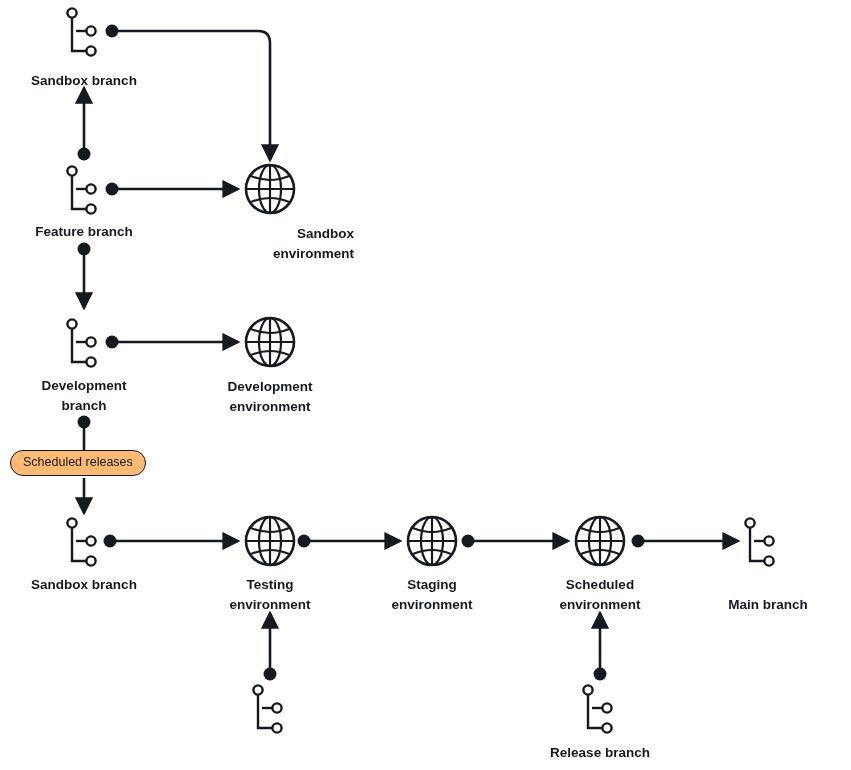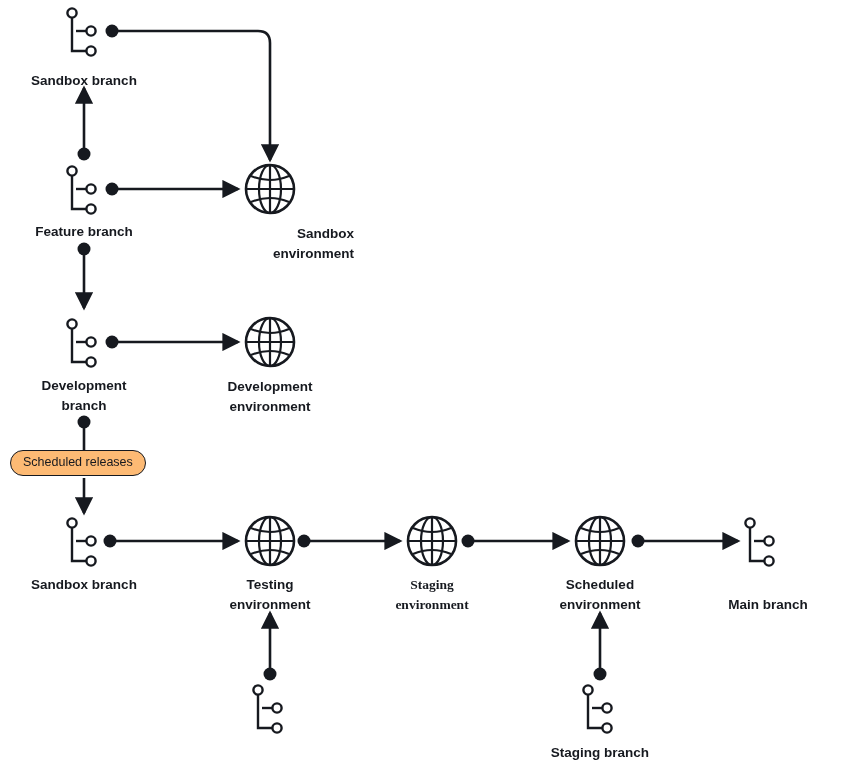--- a/index.html
+++ b/index.html
@@ -169,21 +169,21 @@
     <circle cx="29" cy="46" r="4.6" fill="#ffffff" stroke="#16191f" stroke-width="2.4"></circle>
   </svg>
 
   <svg class="glyph" style="left:578px; top:682px;" width="52" height="56" viewBox="0 0 52 56" xmlns="http://www.w3.org/2000/svg">
     <path d="M 10 12 L 10 46 L 24 46" fill="none" stroke="#16191f" stroke-width="2.4"></path>
     <path d="M 14 26 L 24 26" fill="none" stroke="#16191f" stroke-width="2.4"></path>
     <circle cx="10" cy="8" r="4.6" fill="#ffffff" stroke="#16191f" stroke-width="2.4"></circle>
     <circle cx="29" cy="26" r="4.6" fill="#ffffff" stroke="#16191f" stroke-width="2.4"></circle>
     <circle cx="29" cy="46" r="4.6" fill="#ffffff" stroke="#16191f" stroke-width="2.4"></circle>
   </svg>
-  <div class="node-label" style="left:516px; top:743px; width:168px;">Staging branch</div>
+  <div class="node-label" style="left:516px; top:743px; width:168px;">Release branch</div>
 
   <svg class="glyph" style="left:740px; top:515px;" width="52" height="56" viewBox="0 0 52 56" xmlns="http://www.w3.org/2000/svg">
     <path d="M 10 12 L 10 46 L 24 46" fill="none" stroke="#16191f" stroke-width="2.4"></path>
     <path d="M 14 26 L 24 26" fill="none" stroke="#16191f" stroke-width="2.4"></path>
     <circle cx="10" cy="8" r="4.6" fill="#ffffff" stroke="#16191f" stroke-width="2.4"></circle>
     <circle cx="29" cy="26" r="4.6" fill="#ffffff" stroke="#16191f" stroke-width="2.4"></circle>
     <circle cx="29" cy="46" r="4.6" fill="#ffffff" stroke="#16191f" stroke-width="2.4"></circle>
   </svg>
   <div class="node-label" style="left:684px; top:595px; width:168px;">Main branch</div>
 
@@ -221,21 +221,21 @@
 environment</div>
 
   <svg class="glyph" style="left:405px; top:514px;" width="54" height="54" viewBox="0 0 54 54" xmlns="http://www.w3.org/2000/svg">
     <circle cx="27" cy="27" r="24" fill="#ffffff" stroke="#16191f" stroke-width="2.6"></circle>
     <line x1="3" y1="27" x2="51" y2="27" stroke="#16191f" stroke-width="2.2"></line>
     <line x1="27" y1="3" x2="27" y2="51" stroke="#16191f" stroke-width="2.2"></line>
     <ellipse cx="27" cy="27" rx="11" ry="24" fill="none" stroke="#16191f" stroke-width="2.2"></ellipse>
     <path d="M 8 14 Q 27 22 46 14" fill="none" stroke="#16191f" stroke-width="2.2"></path>
     <path d="M 8 40 Q 27 32 46 40" fill="none" stroke="#16191f" stroke-width="2.2"></path>
   </svg>
-  <div class="node-label" style="left:348px; top:575px; width:168px;font-family:Liberation Serif, serif;">Staging
+  <div class="node-label" style="left:348px; top:575px; width:168px;">Staging
 environment</div>
 
   <svg class="glyph" style="left:573px; top:514px;" width="54" height="54" viewBox="0 0 54 54" xmlns="http://www.w3.org/2000/svg">
     <circle cx="27" cy="27" r="24" fill="#ffffff" stroke="#16191f" stroke-width="2.6"></circle>
     <line x1="3" y1="27" x2="51" y2="27" stroke="#16191f" stroke-width="2.2"></line>
     <line x1="27" y1="3" x2="27" y2="51" stroke="#16191f" stroke-width="2.2"></line>
     <ellipse cx="27" cy="27" rx="11" ry="24" fill="none" stroke="#16191f" stroke-width="2.2"></ellipse>
     <path d="M 8 14 Q 27 22 46 14" fill="none" stroke="#16191f" stroke-width="2.2"></path>
     <path d="M 8 40 Q 27 32 46 40" fill="none" stroke="#16191f" stroke-width="2.2"></path>
   </svg>

